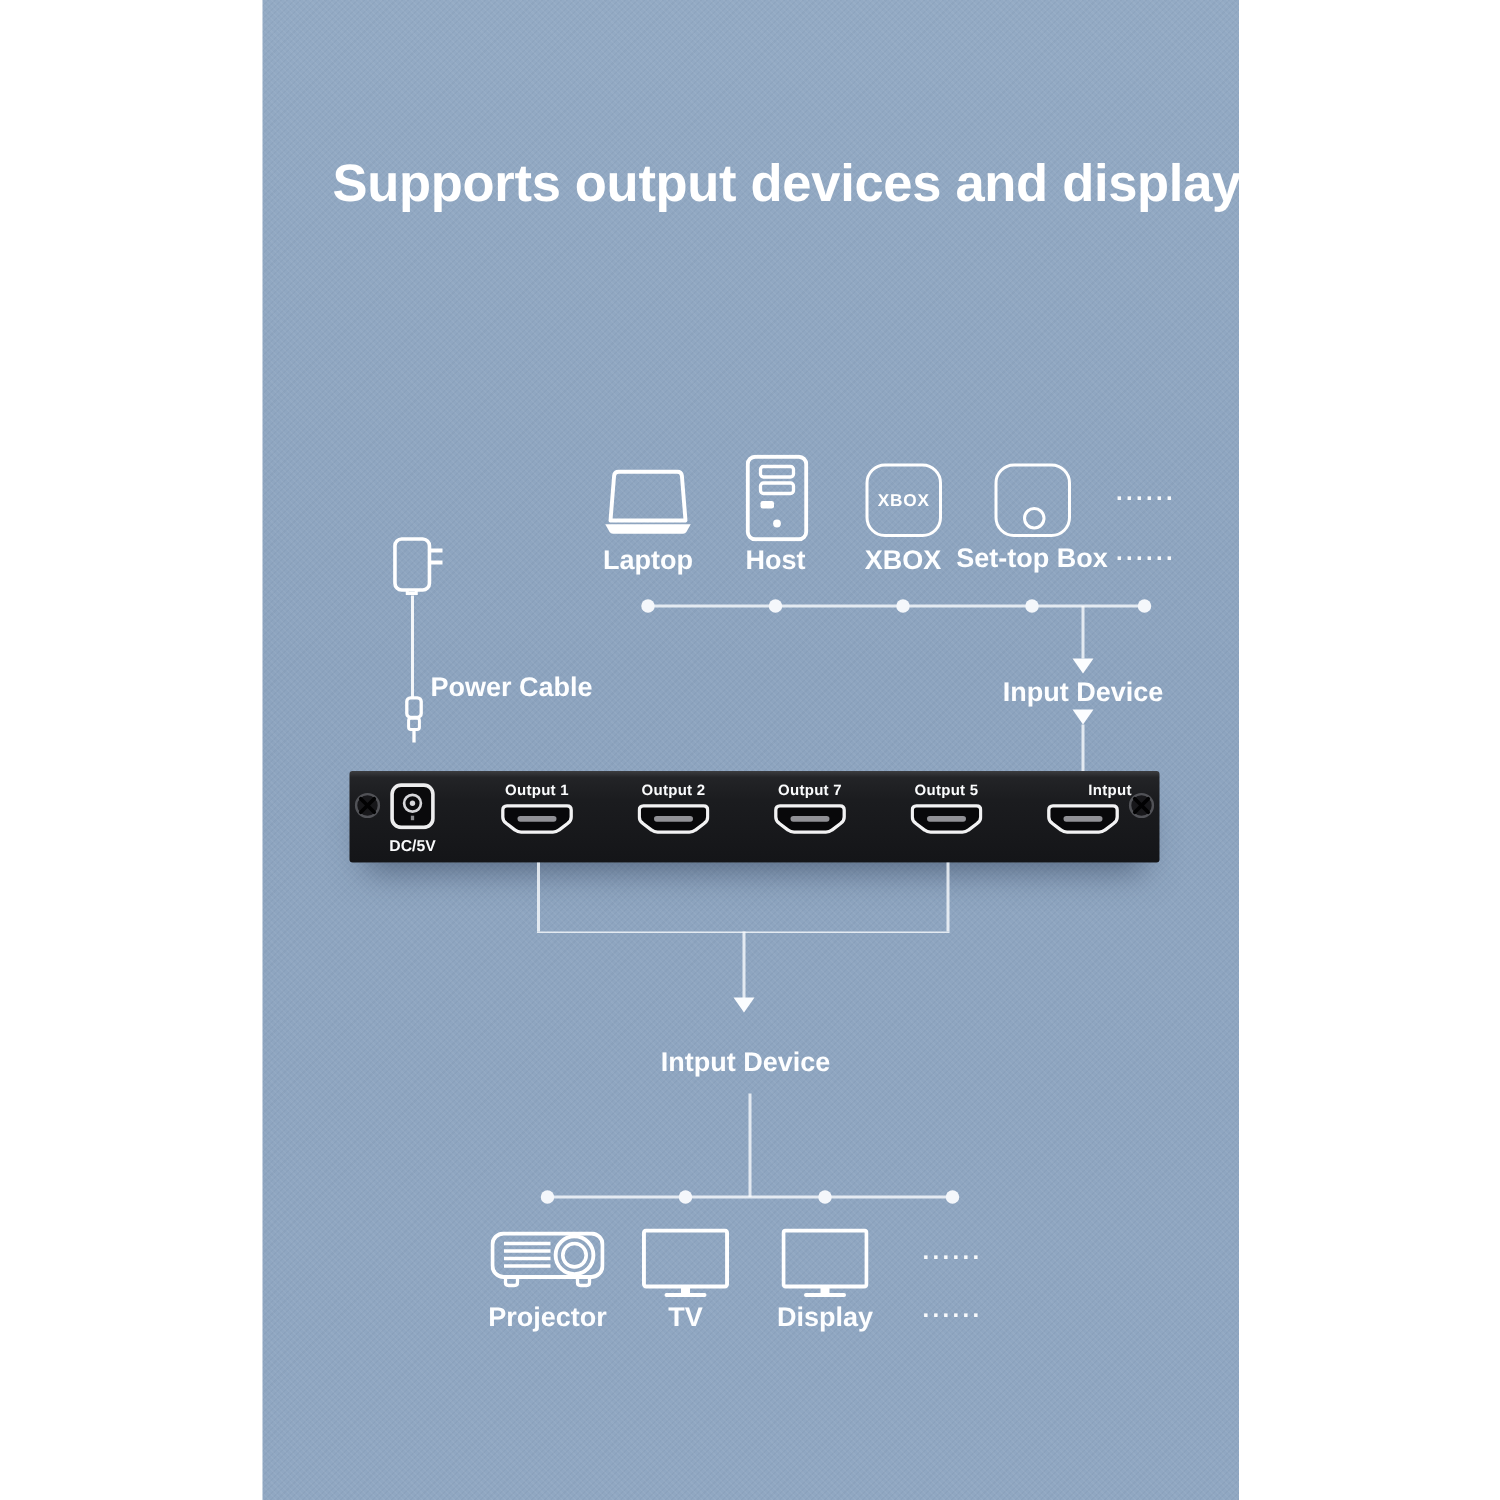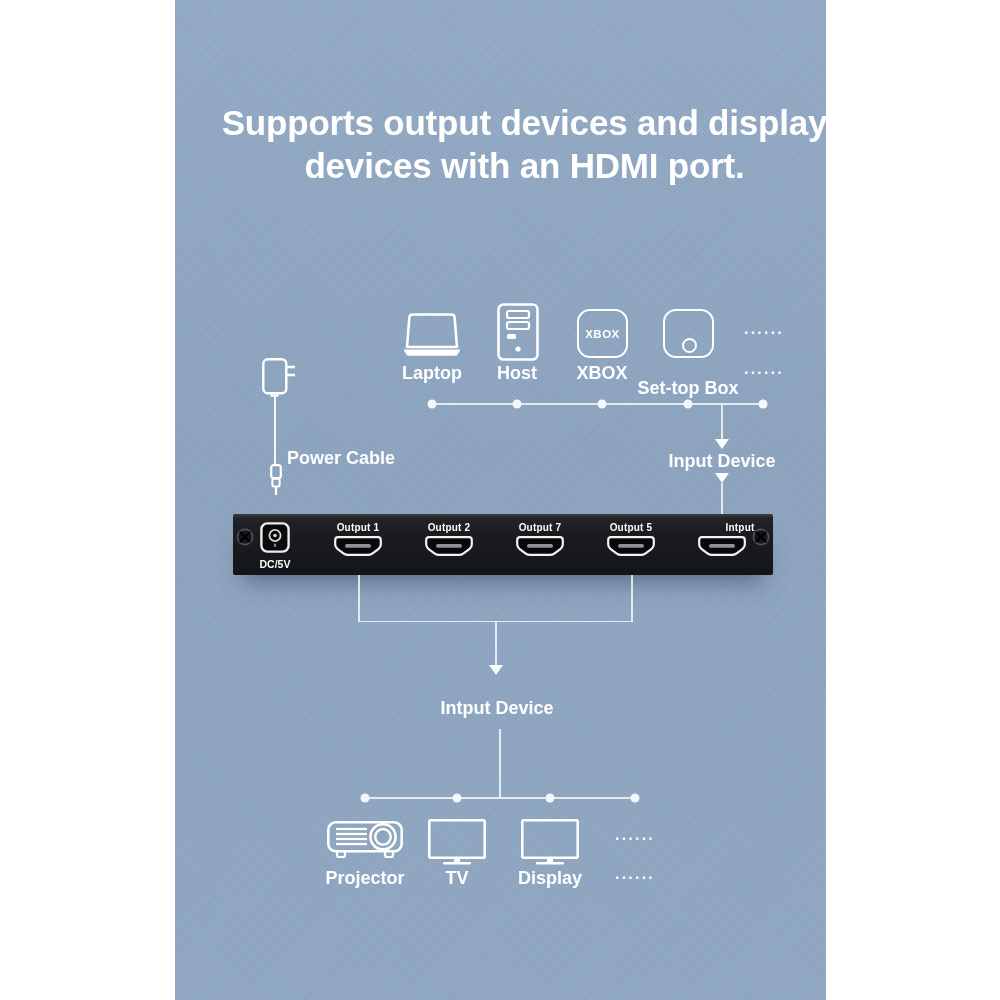--- a/index.html
+++ b/index.html
@@ -36,21 +36,20 @@
        white-space:nowrap;}
 </style>
 </head>
 <body>
 
 <div class="page">
   <div class="strip"></div>
 
   <div class="abs title">
     <div>Supports output devices and display</div>
-    <div>devices with an HDMI port.</div>
   </div>
 
   <svg class="abs" style="left:402px;top:312px" width="60" height="47" viewBox="0 0 60 47">
     <path d="M10.5 2.5 H49.5 Q52.3 2.5 52.6 5.2 L55 35 H5 L7.4 5.2 Q7.7 2.5 10.5 2.5 Z" fill="none" stroke="#ffffff" stroke-width="2.6" stroke-linejoin="round"></path>
     <path d="M1.5 37.5 H58.5 L55.6 42.6 Q54.9 43.8 53.4 43.8 H6.6 Q5.1 43.8 4.4 42.6 Z" fill="#ffffff"></path>
   </svg>
 
   <svg class="abs" style="left:497px;top:303px" width="42" height="58" viewBox="0 0 42 58">
     <rect x="1.5" y="1.5" width="39" height="55" rx="5" fill="none" stroke="#ffffff" stroke-width="2.6"></rect>
     <rect x="10" y="8" width="22" height="7" rx="2" fill="none" stroke="#ffffff" stroke-width="2.2"></rect>
@@ -65,21 +64,21 @@
 
   <div class="abs icon-box" style="left:663px;top:309px;width:51px;height:49px">
     <div class="stb-circle"></div>
   </div>
 
   <div class="abs ellipsis" style="left:764px;top:320px">......</div>
 
   <div class="abs lbl" style="left:432px;top:363px">Laptop</div>
   <div class="abs lbl" style="left:517px;top:363px">Host</div>
   <div class="abs lbl" style="left:602px;top:363px">XBOX</div>
-  <div class="abs lbl" style="left:688px;top:378px">Set-top Box</div>
+  <div class="abs lbl" style="left:688px;top:362px">Set-top Box</div>
   <div class="abs ellipsis" style="left:764px;top:360px">......</div>
 
   <div class="abs hline" style="left:432px;top:403.3px;width:331px"></div>
   <span class="abs node" style="left:432px;top:404px"></span>
   <span class="abs node" style="left:517px;top:404px"></span>
   <span class="abs node" style="left:602px;top:404px"></span>
   <span class="abs node" style="left:688px;top:404px"></span>
   <span class="abs node" style="left:763px;top:404px"></span>
   <div class="abs vline" style="left:721.3px;top:404px;height:35px"></div>
   <div class="abs arrow-down" style="left:715px;top:439px"></div>

